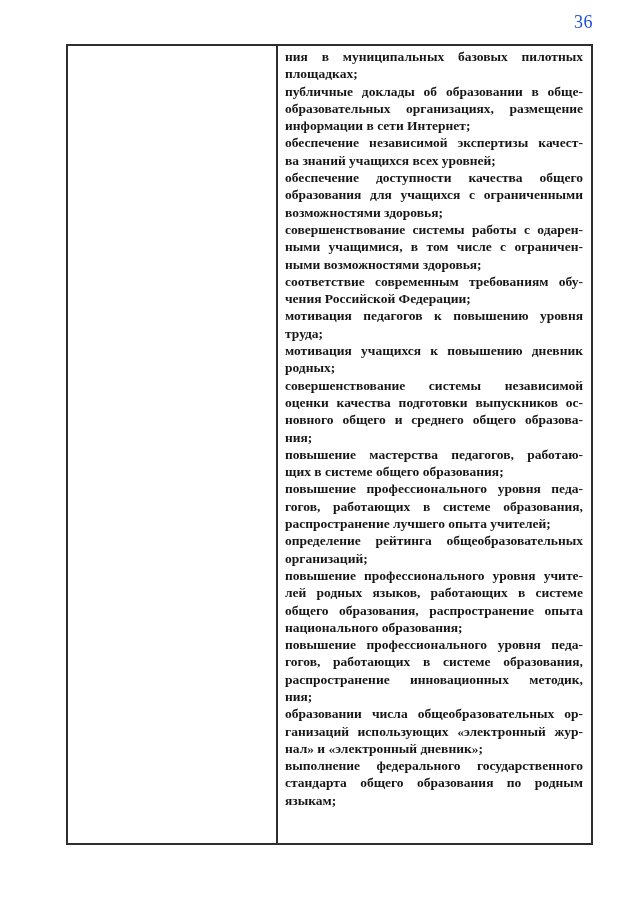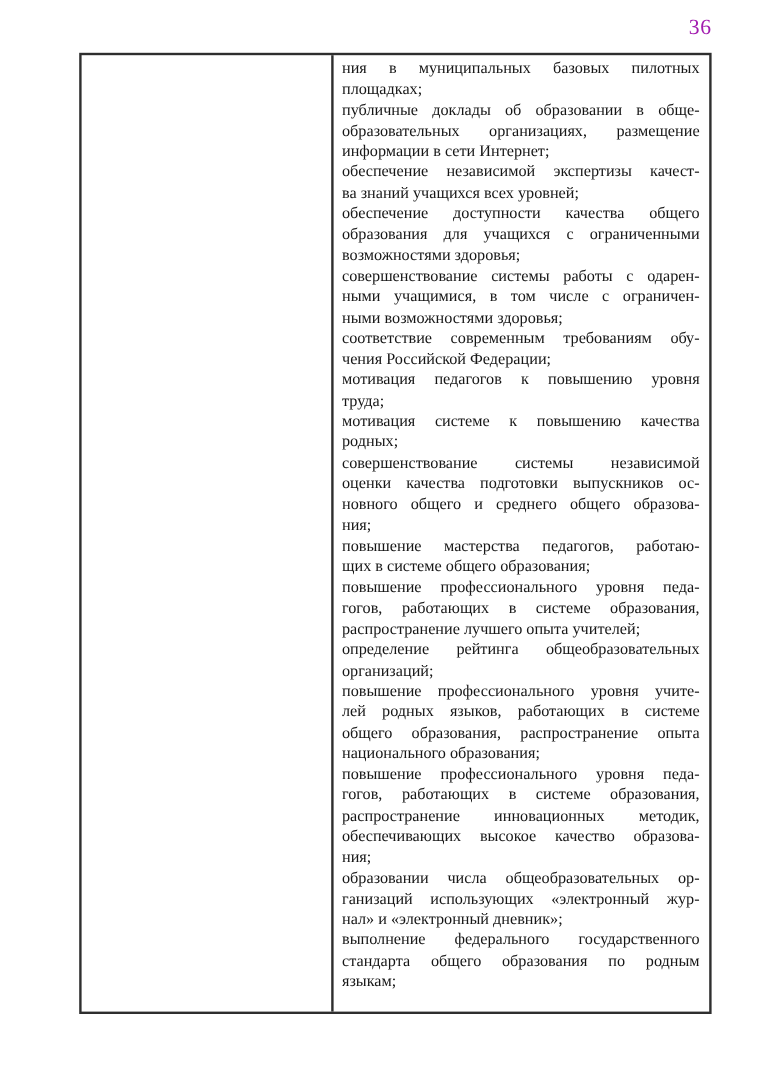--- a/index.html
+++ b/index.html
@@ -14,21 +14,21 @@
     overflow: hidden;
     font-family: "Liberation Serif", serif;
     color: #161616;
   }
   .page-number {
     position: absolute;
     top: 12px;
     right: 47px;
     font-size: 18px;
     letter-spacing: 0.5px;
-    color: #a21caf;
+    color: #1d4ed8;
   }
   .doc-table {
     position: absolute;
     left: 66px;
     top: 44px;
     width: 527px;
     height: 801px;
     box-sizing: border-box;
     border: 2px solid #2e2e2e;
     display: flex;
@@ -48,20 +48,21 @@
   .item {
     margin: 0;
   }
   .line {
     font-size: 13.5px;
     line-height: 17.3px;
     white-space: nowrap;
     text-align: justify;
     text-align-last: justify;
     color: #161616;
+    font-weight: bold;
   }
   .line.last {
     text-align-last: left;
   }
 </style>
 </head>
 <body>
 
 <div class="page-number">36</div>
 
@@ -93,21 +94,21 @@
       </div>
       <div class="item">
         <div class="line">соответствие современным требованиям обу-</div>
         <div class="line last">чения Российской Федерации;</div>
       </div>
       <div class="item">
         <div class="line">мотивация педагогов к повышению уровня</div>
         <div class="line last">труда;</div>
       </div>
       <div class="item">
-        <div class="line">мотивация системе к повышению качества</div>
+        <div class="line">мотивация учащихся к повышению дневник</div>
         <div class="line last">родных;</div>
       </div>
       <div class="item">
         <div class="line">совершенствование системы независимой</div>
         <div class="line">оценки качества подготовки выпускников ос-</div>
         <div class="line">новного общего и среднего общего образова-</div>
         <div class="line last">ния;</div>
       </div>
       <div class="item">
         <div class="line">повышение мастерства педагогов, работаю-</div>
@@ -125,21 +126,20 @@
       <div class="item">
         <div class="line">повышение профессионального уровня учите-</div>
         <div class="line">лей родных языков, работающих в системе</div>
         <div class="line">общего образования, распространение опыта</div>
         <div class="line last">национального образования;</div>
       </div>
       <div class="item">
         <div class="line">повышение профессионального уровня педа-</div>
         <div class="line">гогов, работающих в системе образования,</div>
         <div class="line">распространение инновационных методик,</div>
-        <div class="line">обеспечивающих высокое качество образова-</div>
         <div class="line last">ния;</div>
       </div>
       <div class="item">
         <div class="line">образовании числа общеобразовательных ор-</div>
         <div class="line">ганизаций использующих «электронный жур-</div>
         <div class="line last">нал» и «электронный дневник»;</div>
       </div>
       <div class="item">
         <div class="line">выполнение федерального государственного</div>
         <div class="line">стандарта общего образования по родным</div>

